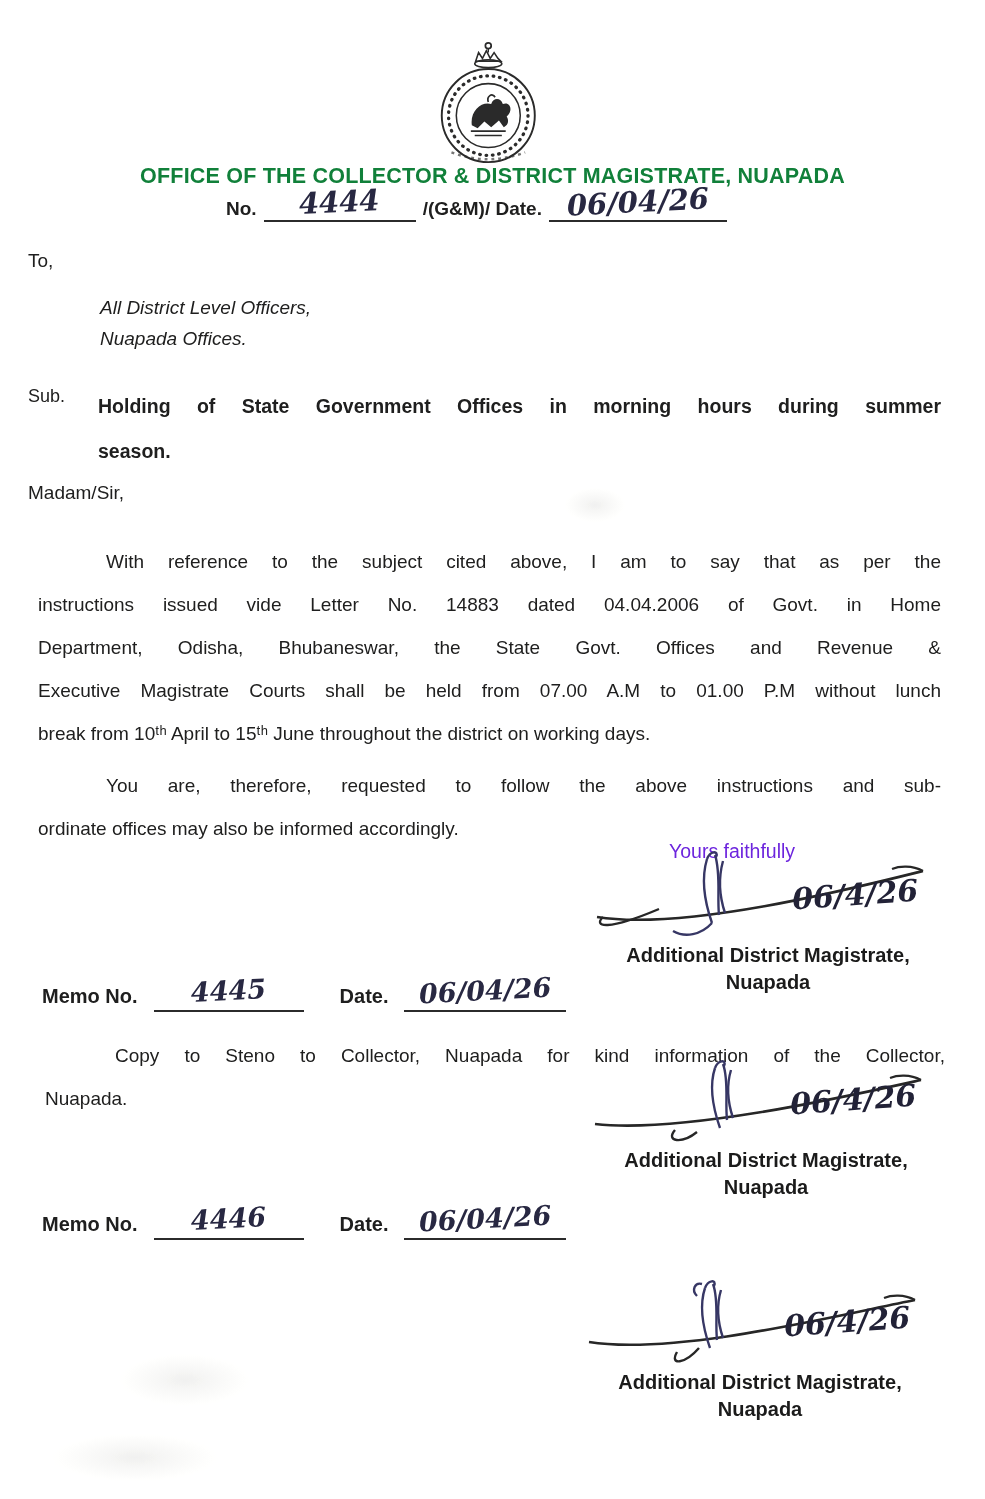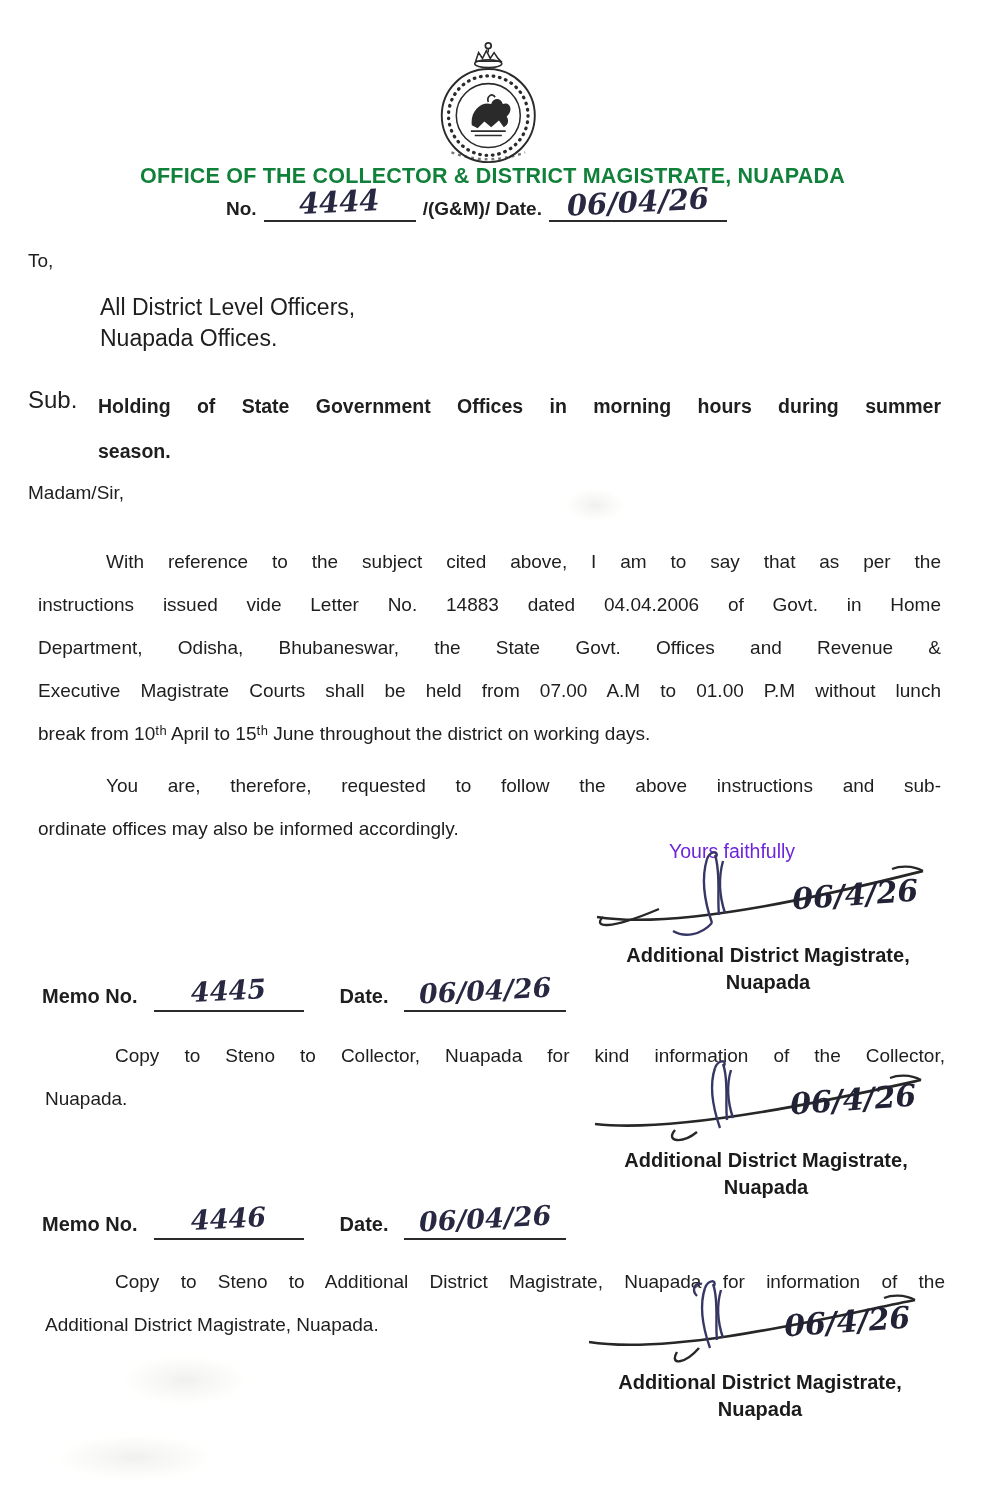--- a/index.html
+++ b/index.html
@@ -33,22 +33,22 @@
     font-style:italic; font-weight:bold; color:#2b2b44;
     display:inline-block;
   }
   .hv-big { font-size:29px; line-height:22px; transform:rotate(-3deg) translateY(-3px); }
 
   
   .txt { font-size:19px; line-height:43px; }
   .jline { text-align:justify; text-align-last:justify; }
   .ind { padding-left:68px; }
   .to-label { top:250px; left:28px; font-size:19px; }
-  .addr { top:292px; left:100px; font-size:23px; line-height:31px; }
-  .sub-label { top:386px; left:28px; font-size:24px; }
+  .addr { top:292px; left:100px; font-size:19px; line-height:31px;font-style:italic; }
+  .sub-label { top:386px; left:28px; font-size:18px; }
   .sub-text { top:384px; left:98px; width:843px; font-weight:bold; font-size:19.5px; line-height:45px; }
   .salutation { top:482px; left:28px; font-size:19px; }
   .para1 { top:540px; left:38px; width:903px; }
   .para2 { top:764px; left:38px; width:903px; }
 
   
   .sig { width:358px; }
   .yours { font-size:19.5px; margin-left:80px; color:#6d28d9; }
   .sigart { position:relative; width:345px; height:93px; margin-top:-14px; }
   .sigart svg { display:block; }
@@ -181,24 +181,20 @@
     <div class="desig">Additional District Magistrate,</div>
     <div class="desig">Nuapada</div>
   </div>
 
   <div class="abs memo-row" style="top:1212px; left:42px;">
     <span class="memo-lbl">Memo No.</span>
     <span class="fill" style="width:150px"><span class="hand hv-memo">4446</span></span>
     <span class="memo-lbl gap-l">Date.</span>
     <span class="fill" style="width:162px"><span class="hand hv-memo">06/04/26</span></span>
   </div>
-  <div class="abs copy" style="top:1260px; left:45px; width:900px;">
-    <div class="jline ind2">Copy to Steno to Additional District Magistrate, Nuapada for information of the</div>
-    <div>Additional District Magistrate, Nuapada.</div>
-  </div>
 
   <div class="abs sig" style="top:1290px; right:46px;">
     <div class="sigart">
       <svg width="345" height="93" viewBox="0 0 345 93">
         <path d="M8 66 C 95 80 262 38 334 24" stroke="#2a2a2a" stroke-width="2.6" fill="none"></path>
         <path d="M334 24 C 323 18 310 19 303 22" stroke="#2a2a2a" stroke-width="2.2" fill="none"></path>
         <path d="M118 72 C 104 88 88 90 96 76" stroke="#2a2a2a" stroke-width="2.4" fill="none"></path>
         <g stroke="#3a3a66" stroke-width="2.4" fill="none">
           <path d="M124 12 C 118 30 122 52 129 72"></path>
           <path d="M132 8 C 138 24 134 46 136 64"></path>

